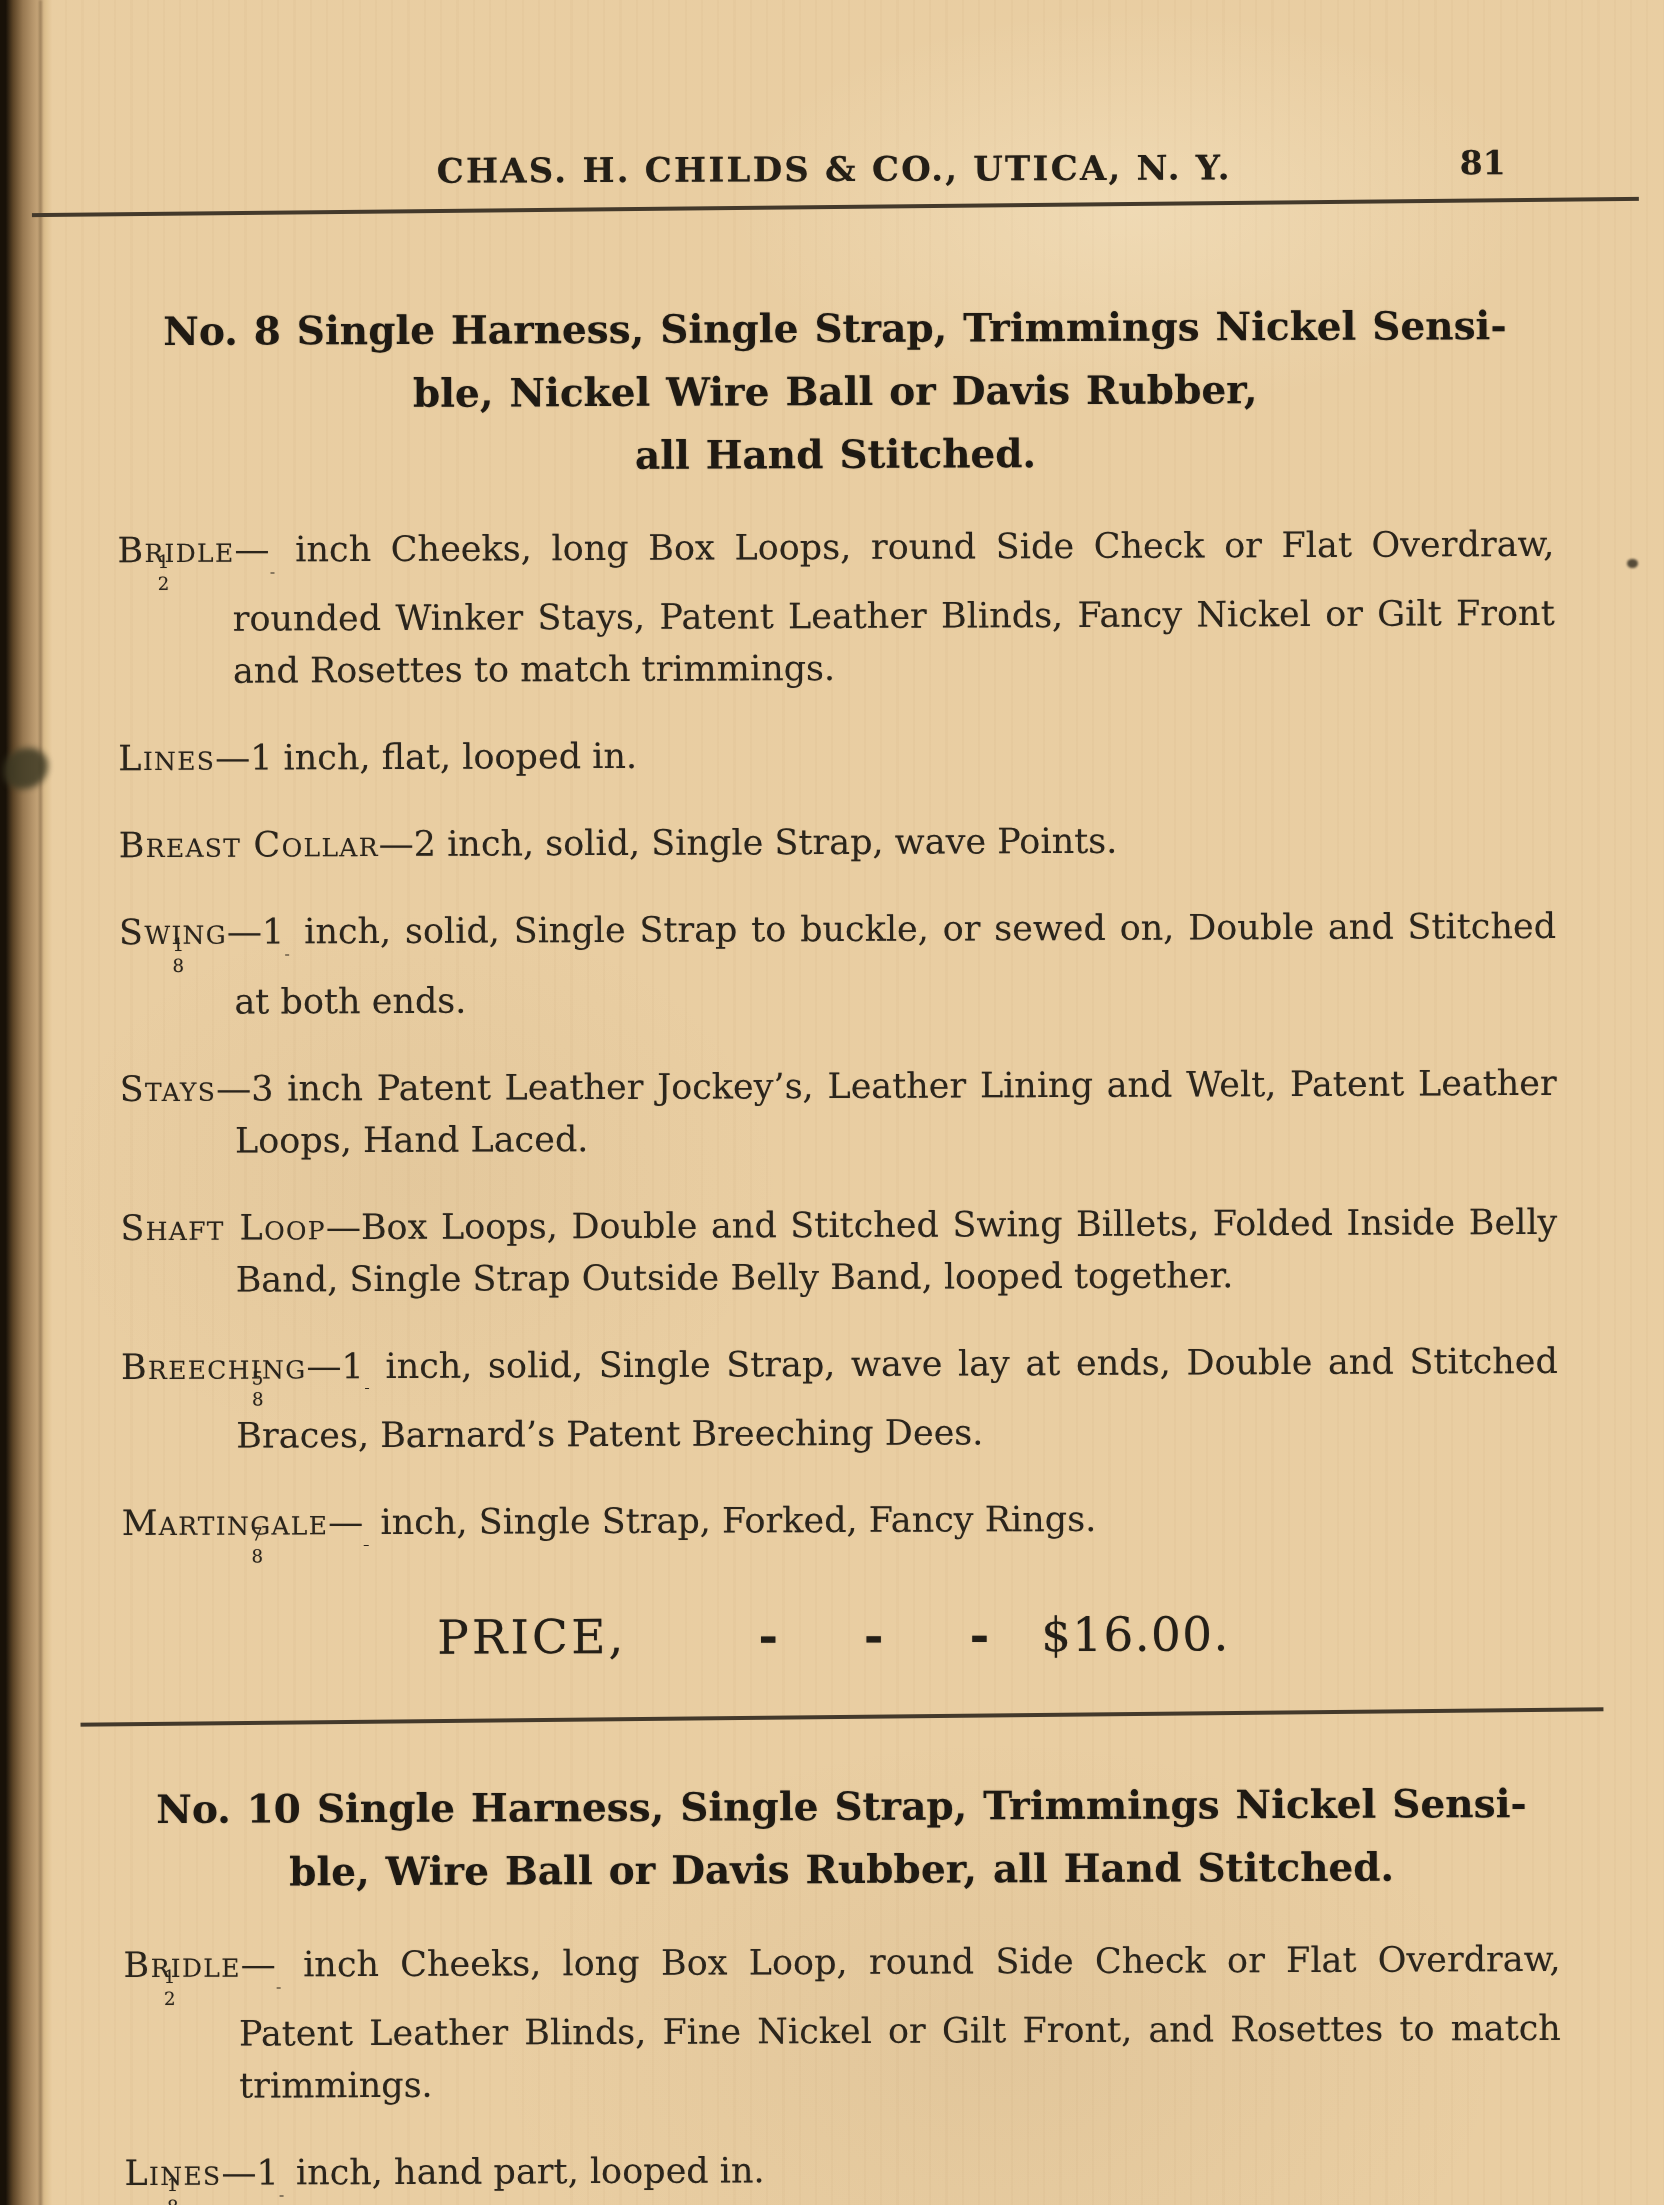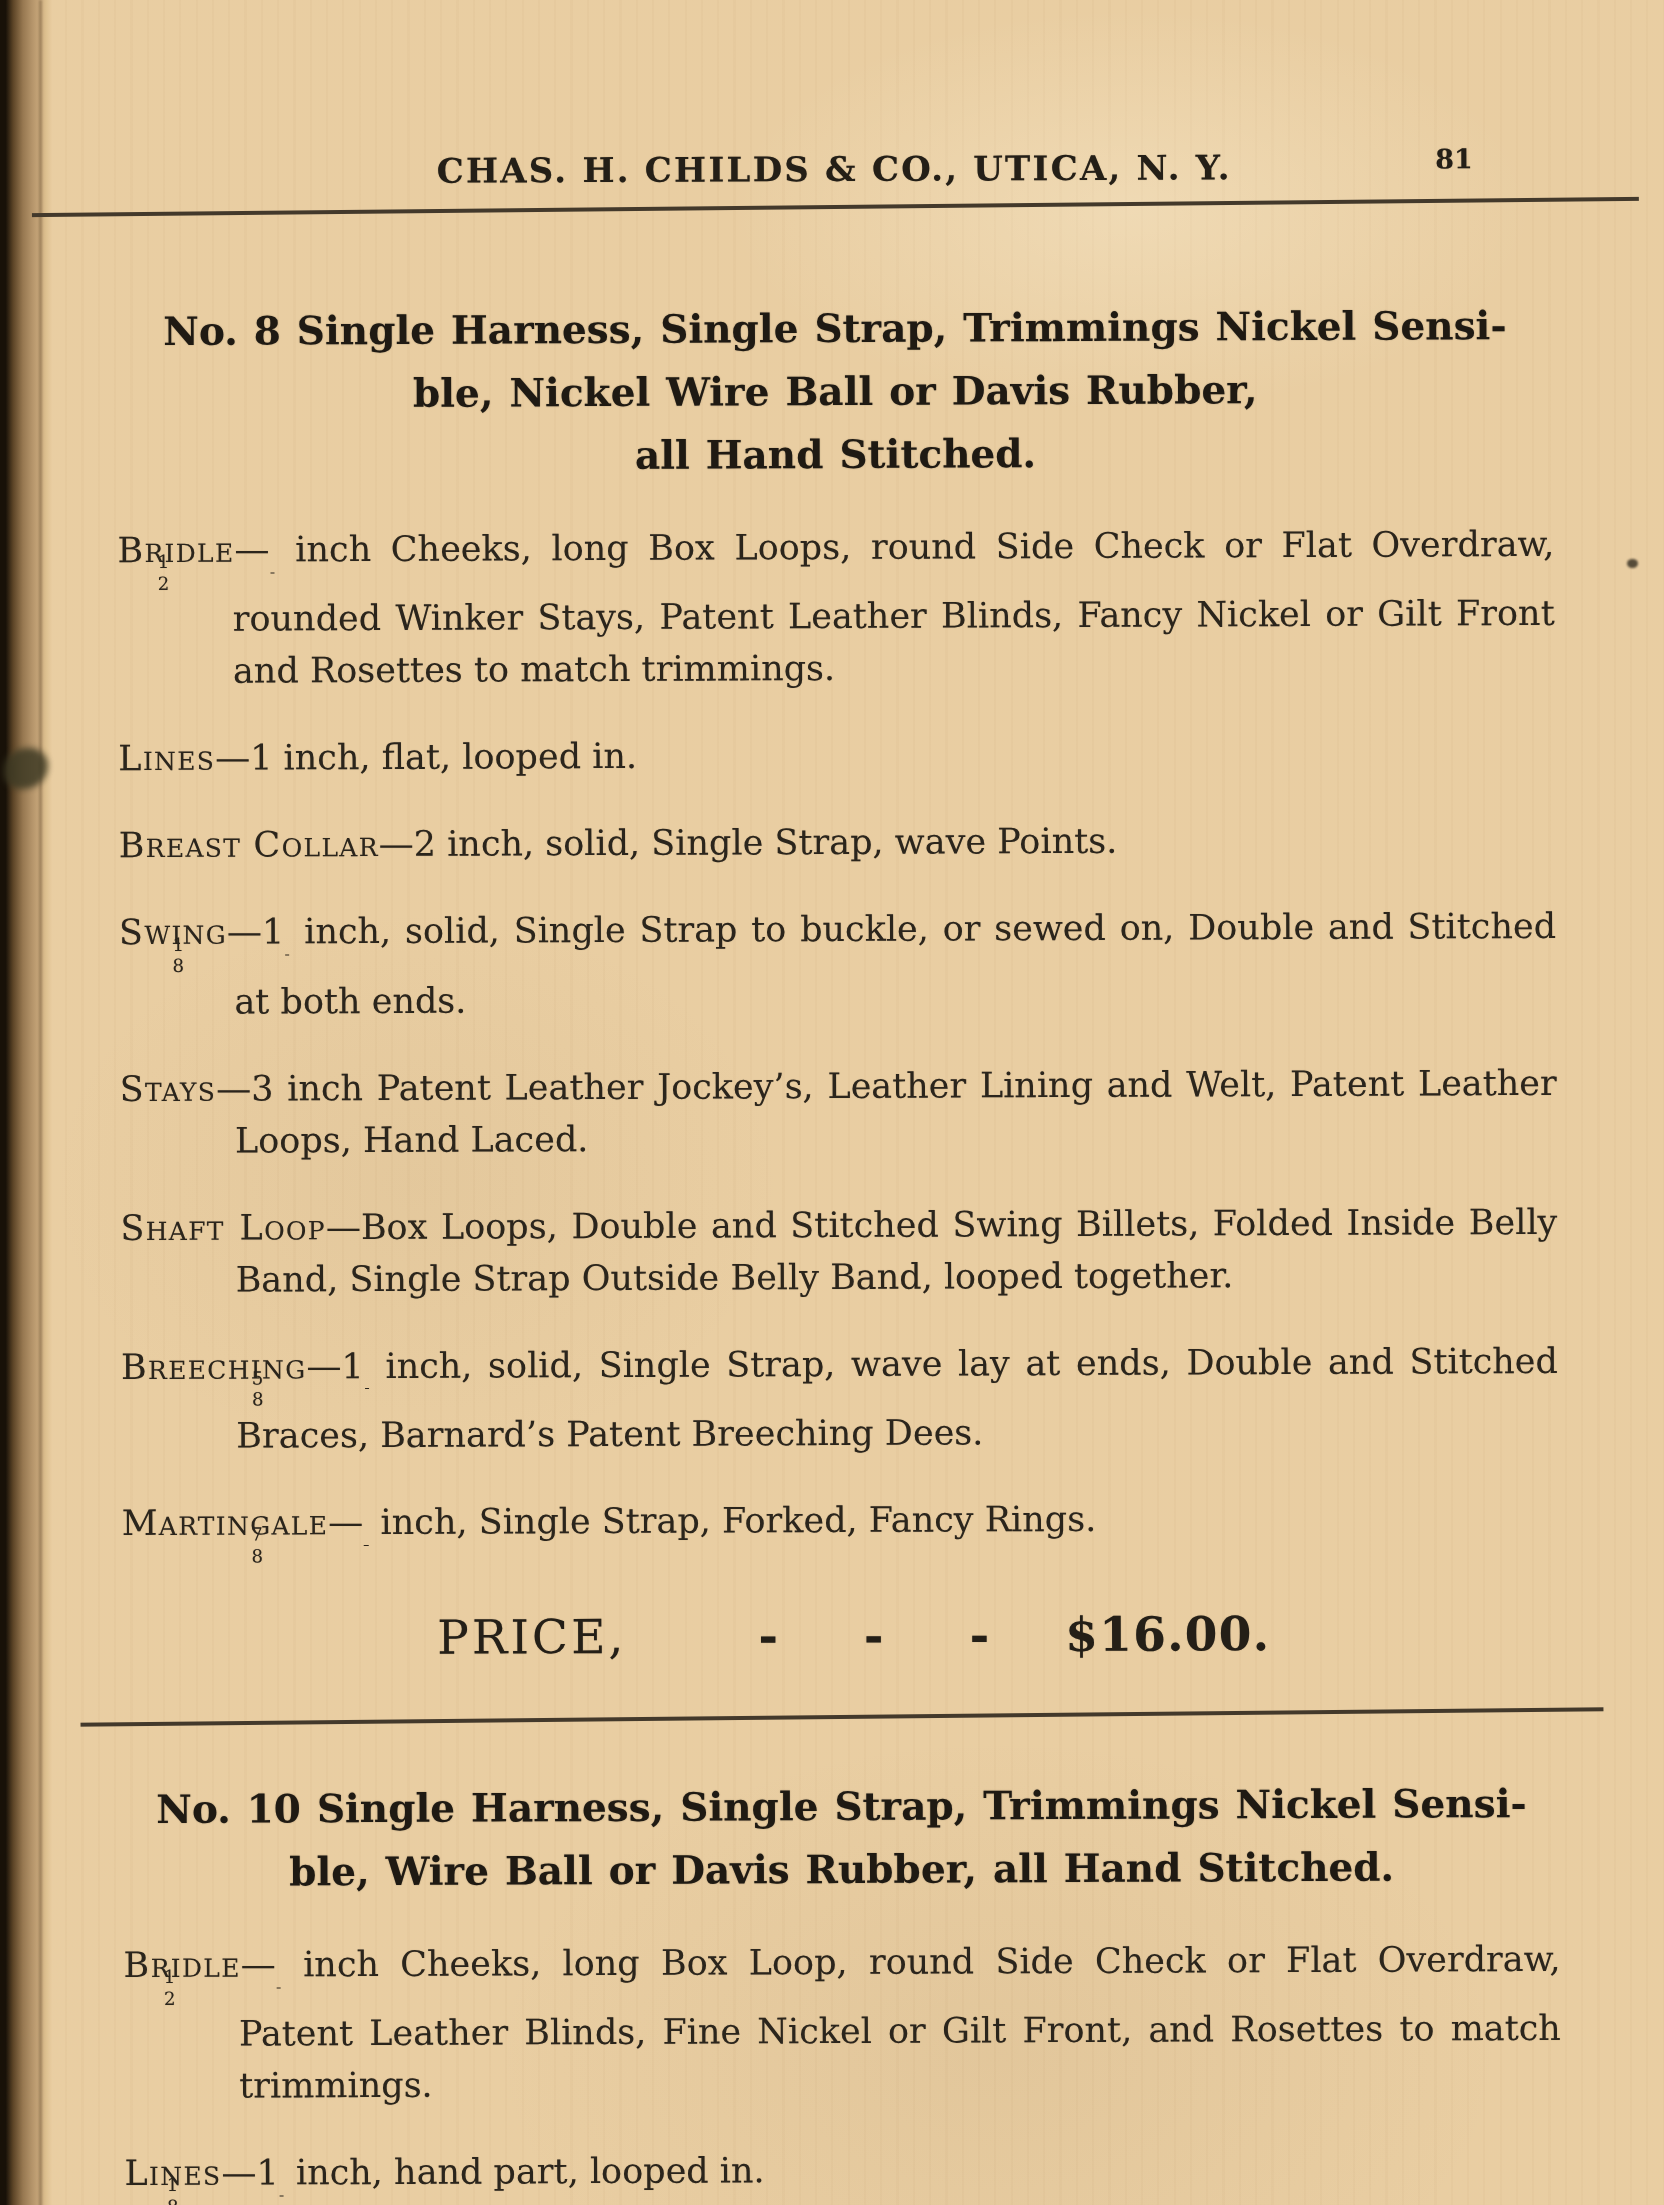--- a/index.html
+++ b/index.html
@@ -80,22 +80,22 @@
     text-align: center;
     font-size: 34px;
     font-weight: bold;
     letter-spacing: 2.2px;
     white-space: nowrap;
     color: #241f17;
     text-shadow: 0 0 0.9px rgba(40,33,23,0.45);
   }
   .page-number {
     position: absolute;
-    right: 80px; top: -2.6px;
-    font-size: 27px;
+    right: 47px; top: -2.6px;
+    font-size: 33px;
     font-weight: bold;
     color: #241f17;
     text-shadow: 0 0 0.9px rgba(40,33,23,0.45);
   }
   .rule {
     height: 4px;
     background: #43392b;
     filter: blur(0.4px);
     transform: rotate(-0.33deg);
   }
@@ -165,22 +165,22 @@
   .price-label {
     font-weight: normal;
     letter-spacing: 3.1px;
   }
   .price-dash {
     margin-left: 86px;
     font-weight: bold;
   }
   .price-dash.first { margin-left: 132px; }
   .price-value {
-    margin-left: 76px;
-    font-weight: bold;
+    margin-left: 52px;
+    font-weight: normal;
     letter-spacing: 1.3px;
   }
 </style>
 </head>
 <body>
 
 <div class="paper-texture"></div>
 <div class="gutter"></div>
 <div class="gutter-crease"></div>
 <div class="ink-blotch"></div>

